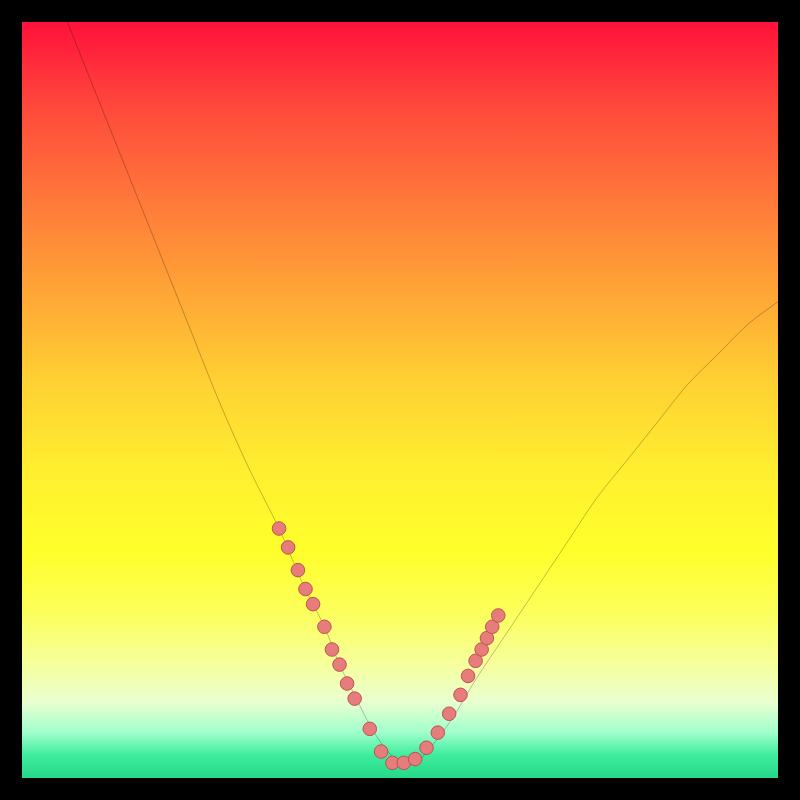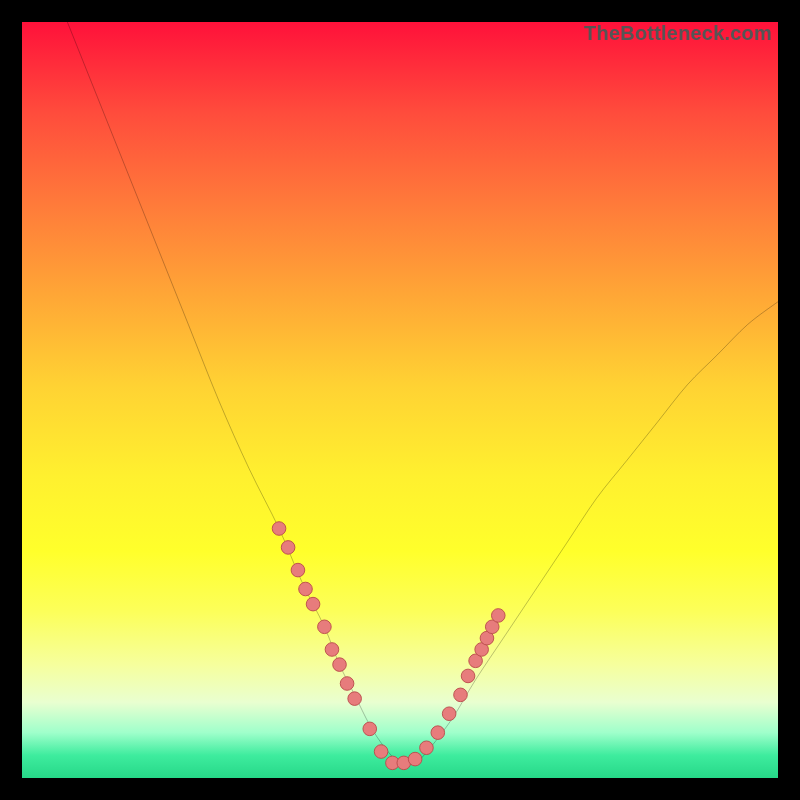--- a/index.html
+++ b/index.html
@@ -55,21 +55,20 @@
     width: 756px;
     height: 756px;
     overflow: visible;
   }
 </style>
 </head>
 <body>
 
 <div class="chart-root">
   <div class="plot-area">
-    <div class="watermark">TheBottleneck.com</div>
     <svg class="curve-layer" viewBox="0 0 100 100" preserveAspectRatio="none">
       <path id="bottleneck-path" fill="none" stroke="#000000" stroke-width="0.25" vector-effect="non-scaling-stroke" d="M 6 0 C 6.667 1.667, 8.667 6.667, 10.000 10.000 C 11.333 13.333, 12.667 16.667, 14.000 20.000 C 15.333 23.333, 16.667 26.667, 18.000 30.000 C 19.333 33.333, 20.667 36.667, 22.000 40.000 C 23.333 43.333, 24.667 46.833, 26.000 50.000 C 27.333 53.167, 28.667 56.167, 30.000 59.000 C 31.333 61.833, 32.833 64.500, 34.000 67.000 C 35.167 69.500, 36.000 71.833, 37.000 74.000 C 38.000 76.167, 39.167 78.167, 40.000 80.000 C 40.833 81.833, 41.333 83.500, 42.000 85.000 C 42.667 86.500, 43.333 87.667, 44.000 89.000 C 44.667 90.333, 45.333 91.833, 46.000 93.000 C 46.667 94.167, 47.333 95.167, 48.000 96.000 C 48.667 96.833, 49.333 97.667, 50.000 98.000 C 50.667 98.333, 51.333 98.333, 52.000 98.000 C 52.667 97.667, 53.167 97.000, 54.000 96.000 C 54.833 95.000, 56.000 93.500, 57.000 92.000 C 58.000 90.500, 58.833 88.833, 60.000 87.000 C 61.167 85.167, 62.667 83.000, 64.000 81.000 C 65.333 79.000, 66.667 77.000, 68.000 75.000 C 69.333 73.000, 70.667 71.000, 72.000 69.000 C 73.333 67.000, 74.667 64.833, 76.000 63.000 C 77.333 61.167, 78.667 59.667, 80.000 58.000 C 81.333 56.333, 82.667 54.667, 84.000 53.000 C 85.333 51.333, 86.667 49.500, 88.000 48.000 C 89.333 46.500, 90.667 45.333, 92.000 44.000 C 93.333 42.667, 94.667 41.167, 96.000 40.000 C 97.333 38.833, 99.333 37.500, 100.000 37.000"></path>
       <g id="dots-group">
           <circle cx="34" cy="67" r="0.9" fill="#e77c7c" stroke="#b94a4a" stroke-width="0.12"></circle>
           <circle cx="35.2" cy="69.5" r="0.9" fill="#e77c7c" stroke="#b94a4a" stroke-width="0.12"></circle>
           <circle cx="36.5" cy="72.5" r="0.9" fill="#e77c7c" stroke="#b94a4a" stroke-width="0.12"></circle>
           <circle cx="37.5" cy="75" r="0.9" fill="#e77c7c" stroke="#b94a4a" stroke-width="0.12"></circle>
           <circle cx="38.5" cy="77" r="0.9" fill="#e77c7c" stroke="#b94a4a" stroke-width="0.12"></circle>
           <circle cx="40" cy="80" r="0.9" fill="#e77c7c" stroke="#b94a4a" stroke-width="0.12"></circle>
           <circle cx="41" cy="83" r="0.9" fill="#e77c7c" stroke="#b94a4a" stroke-width="0.12"></circle>

